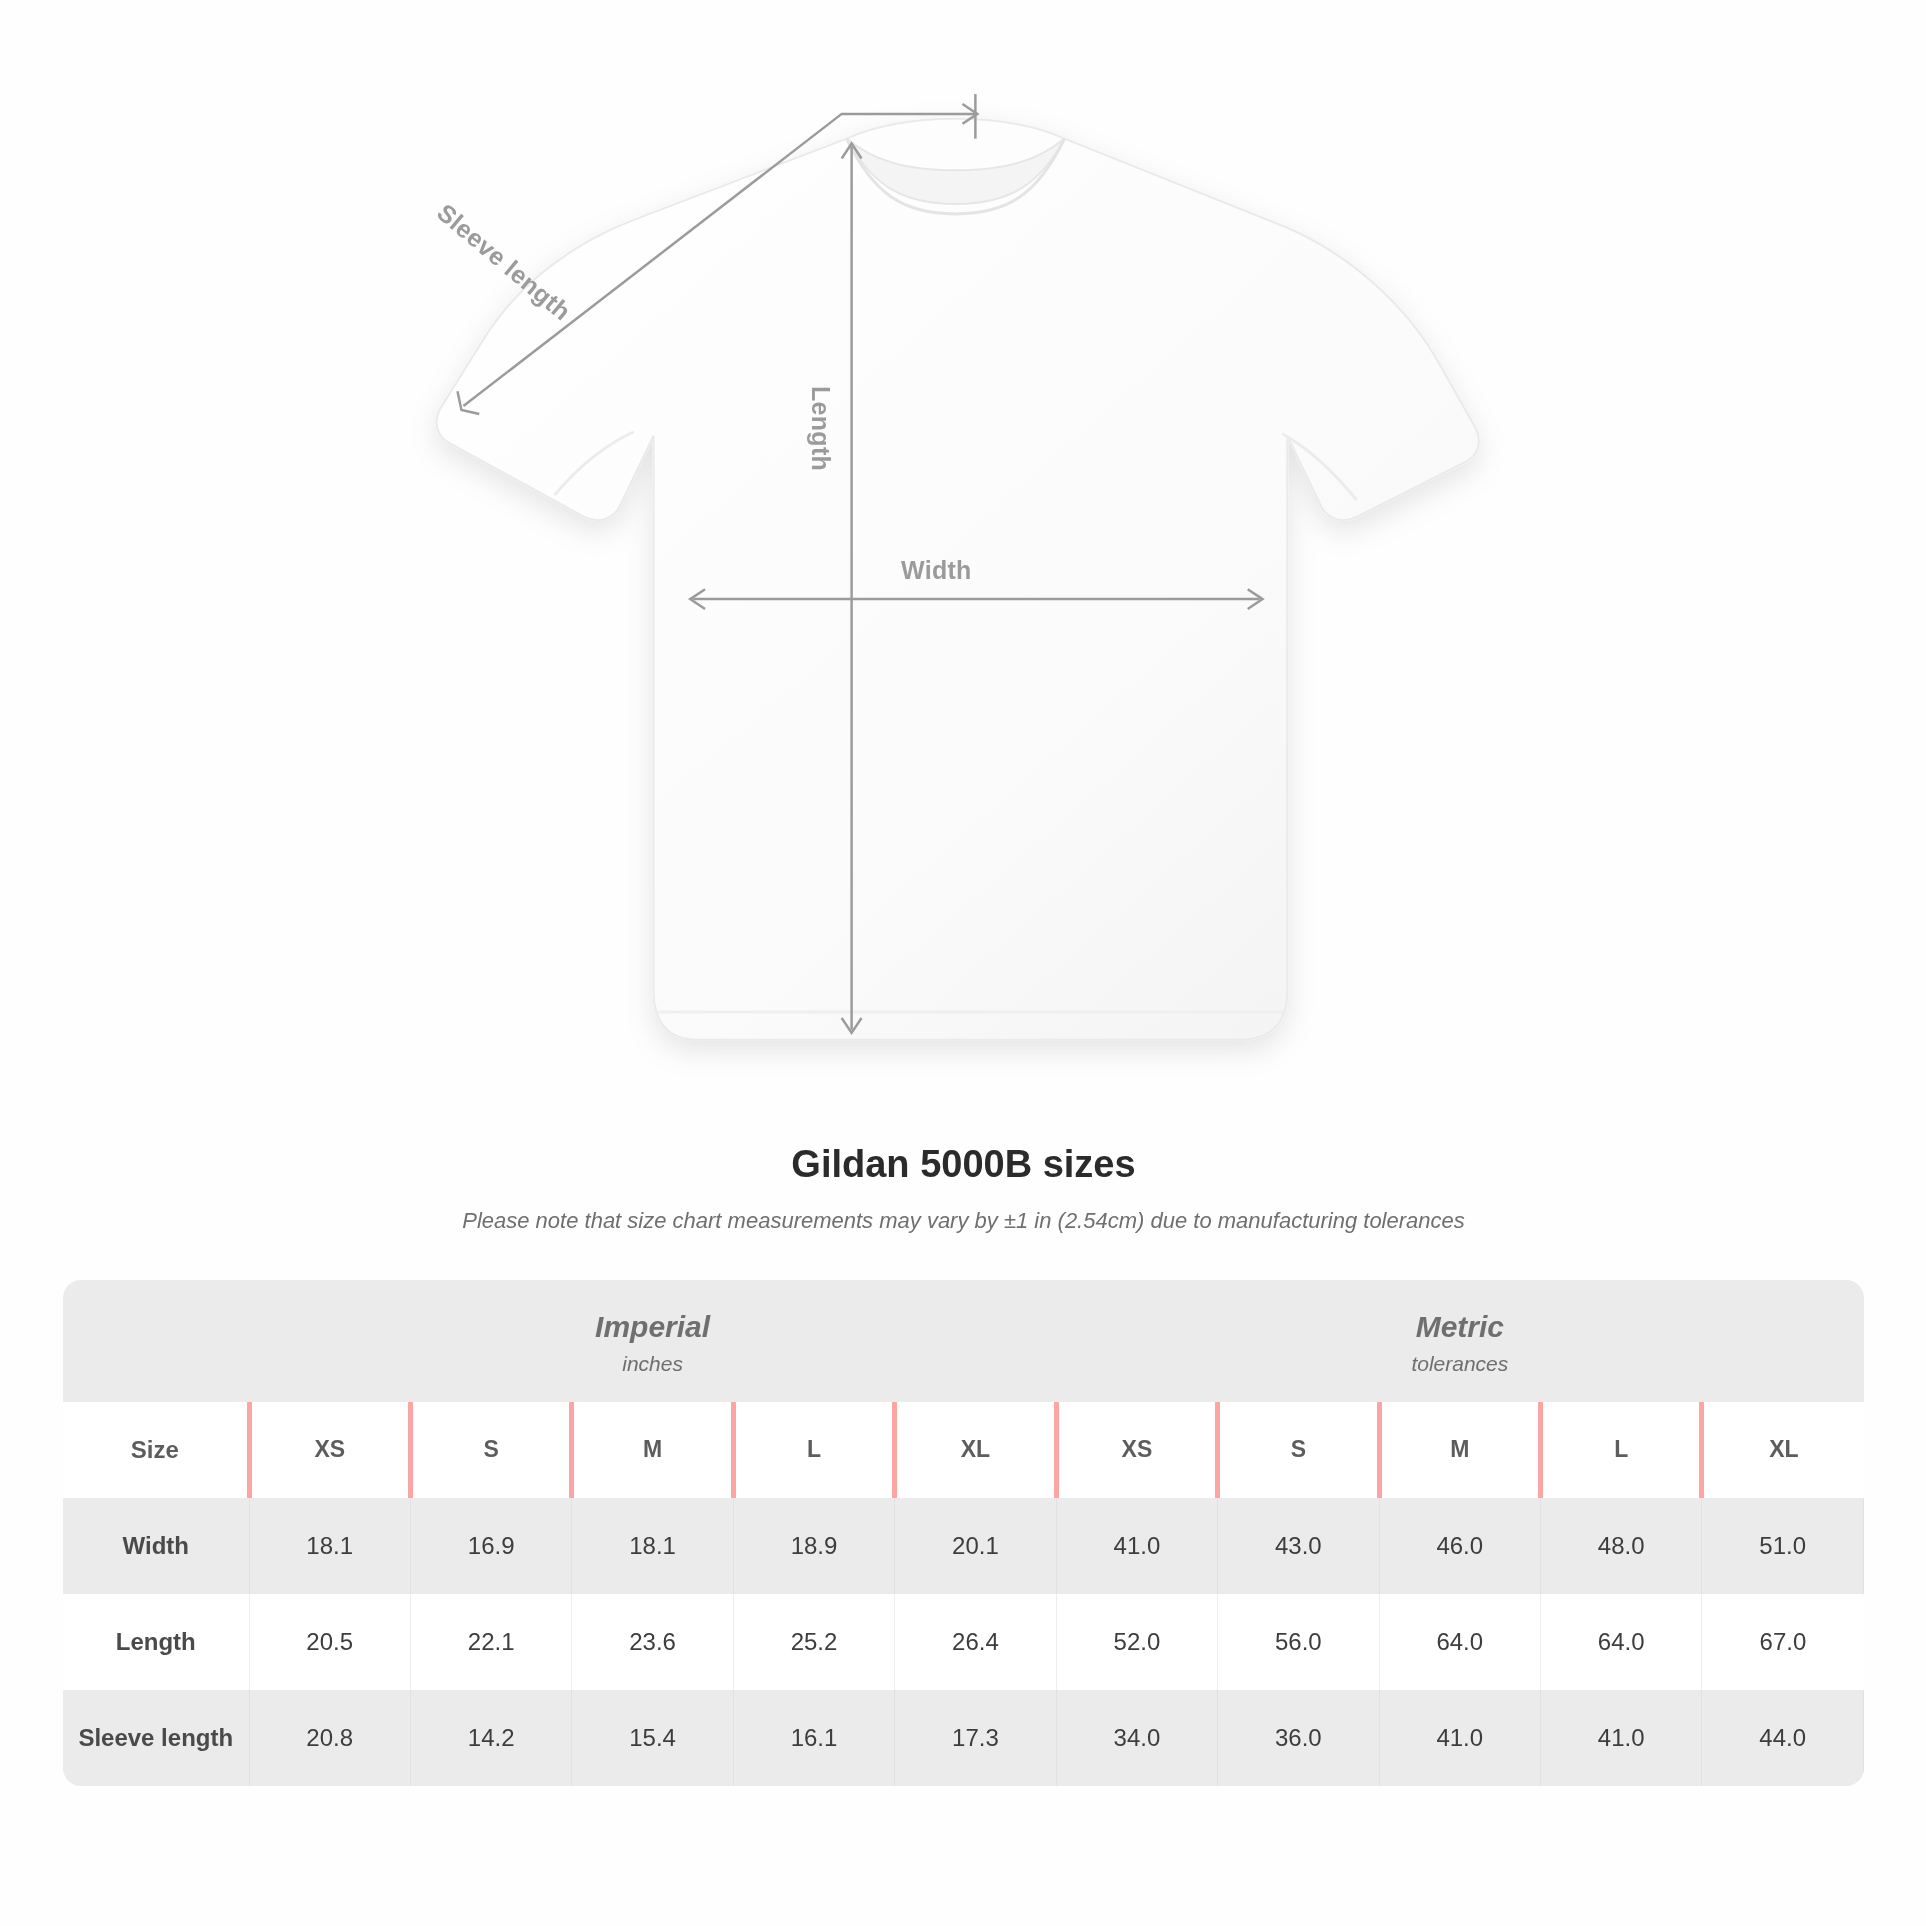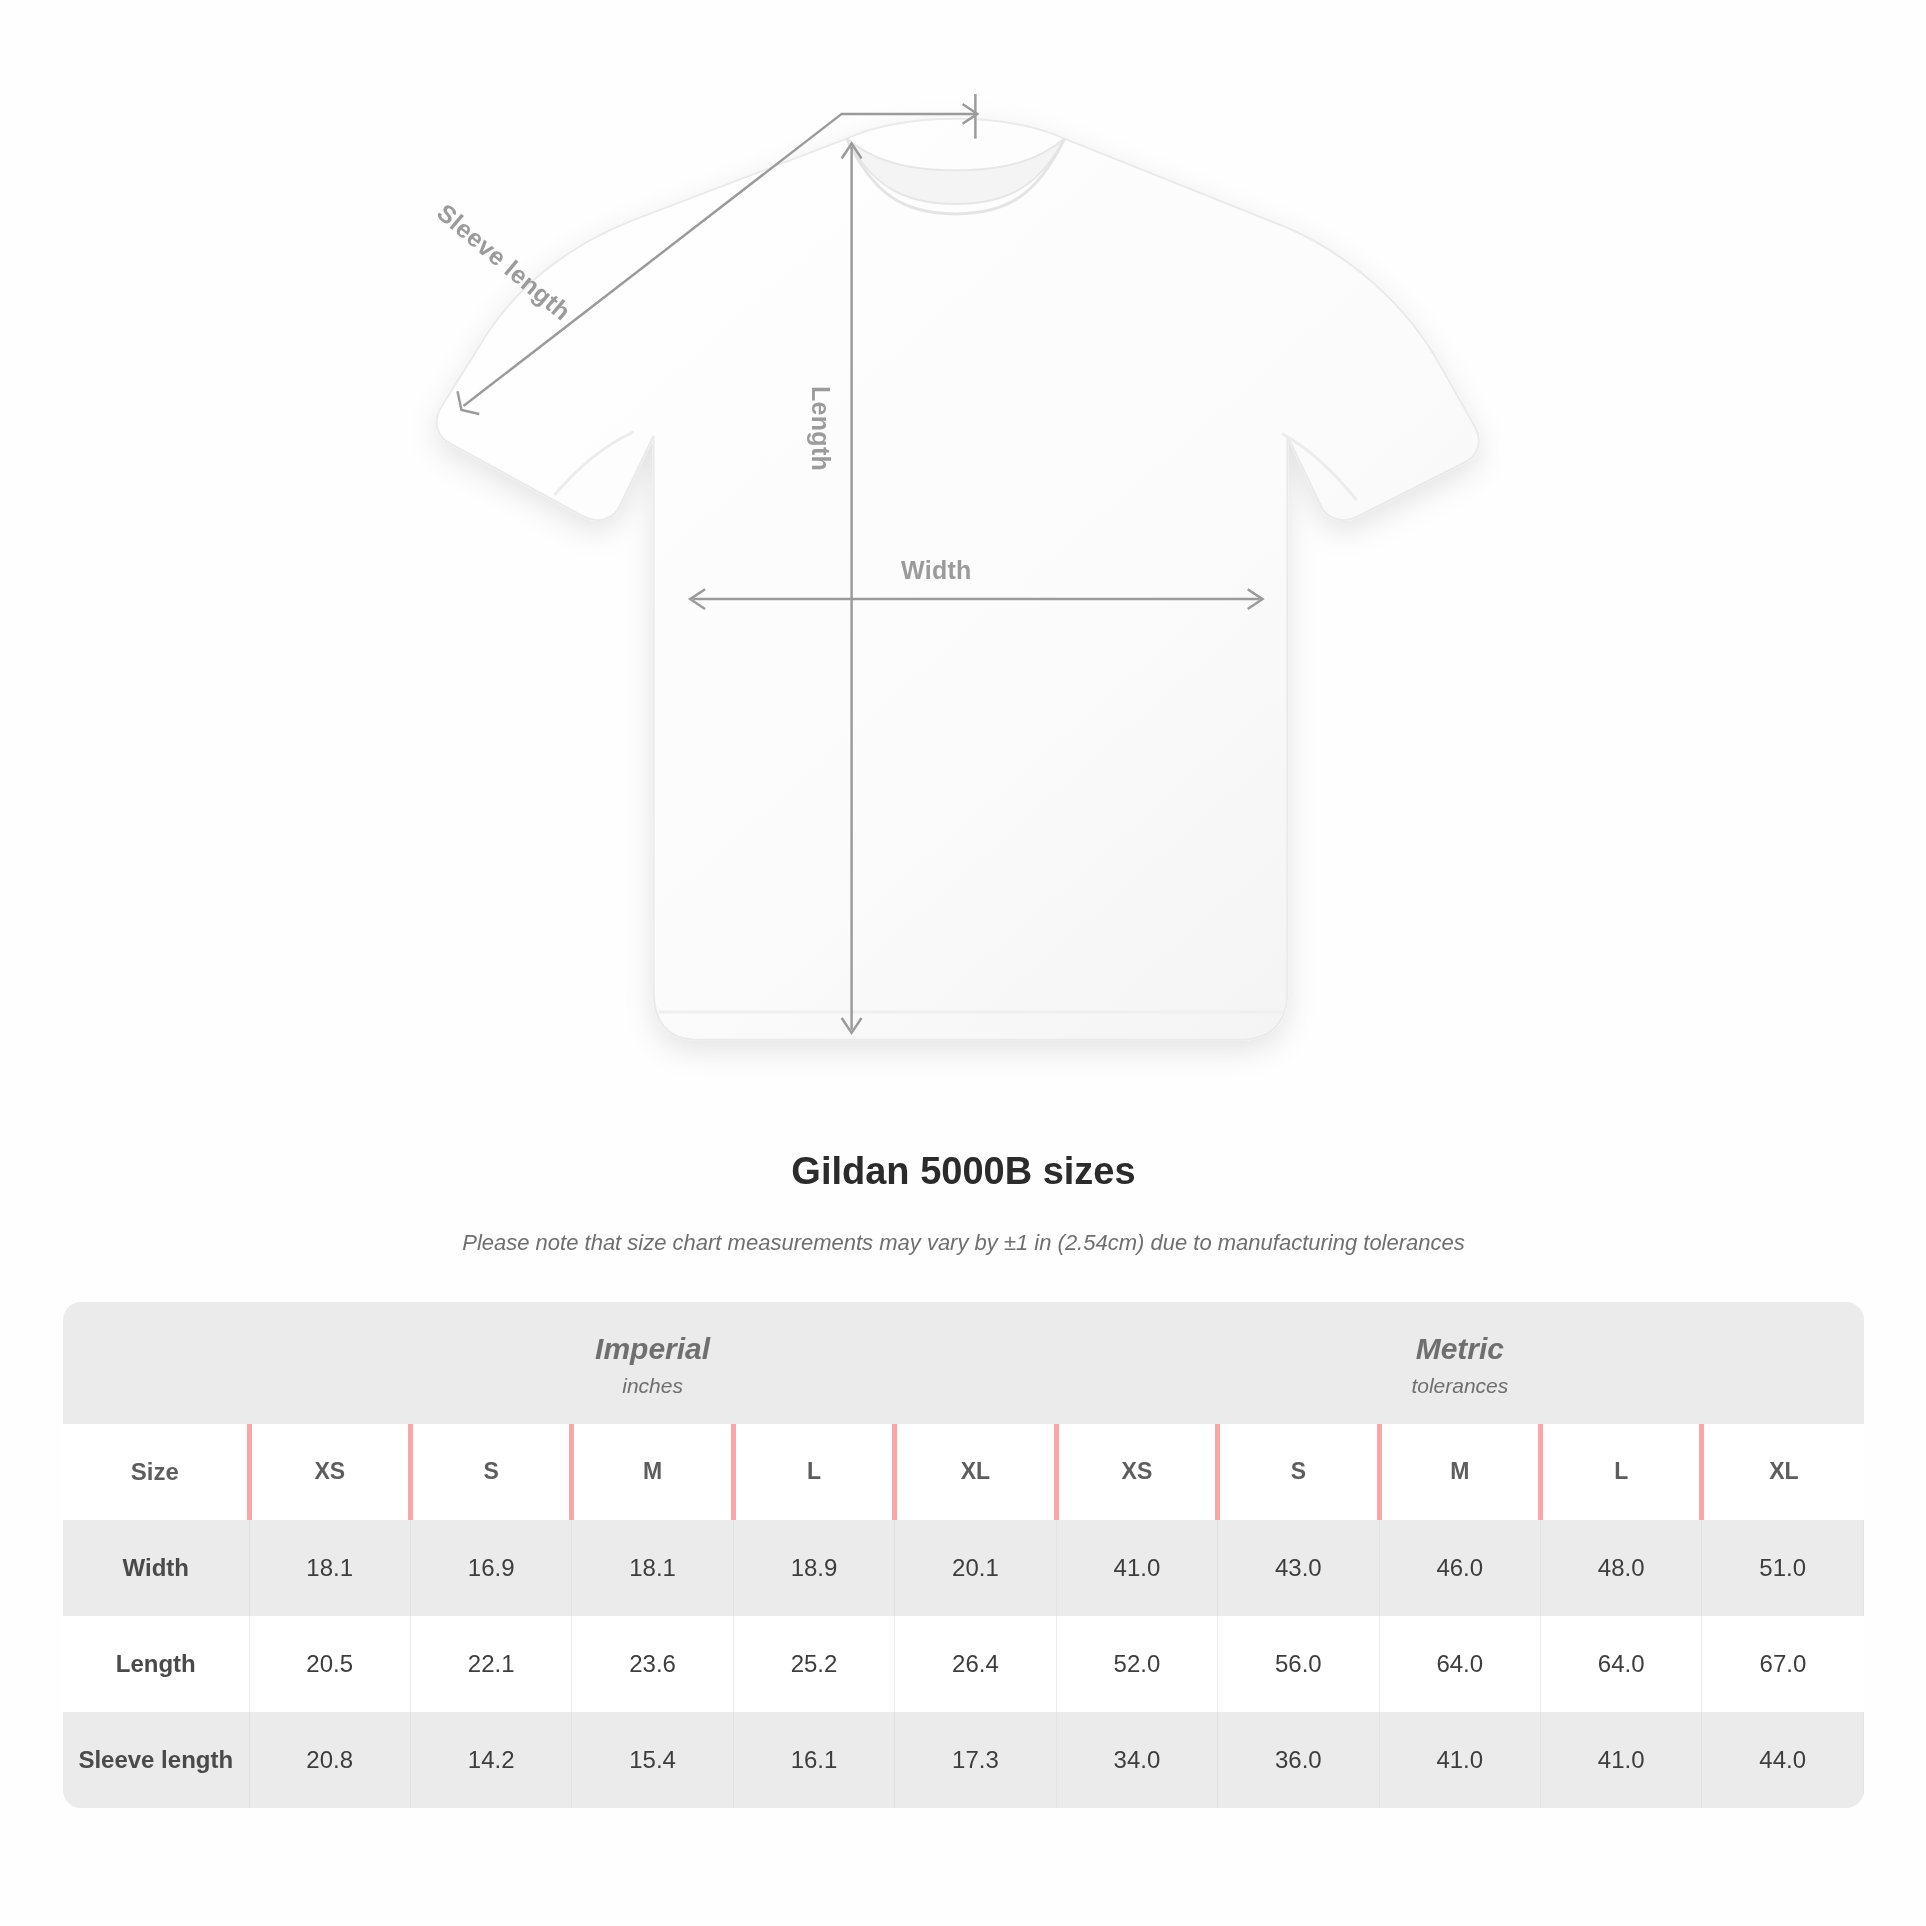--- a/index.html
+++ b/index.html
@@ -57,28 +57,28 @@
     transform: rotate(40deg);
     transform-origin: left top;
   }
 
   
   .chart-title {
     text-align: center;
     font-size: 38px;
     font-weight: bold;
     color: #2b2b2b;
-    margin-top: 31px;
+    margin-top: 24px;
   }
   .chart-note {
     text-align: center;
     font-size: 22px;
     font-style: italic;
     color: #6f6f6f;
-    margin-top: 37px;
+    margin-top: 22px;
   }
 
   
   .table-wrap {
     margin: 46px 63px 0 63px;
     border-radius: 18px;
     overflow: hidden;
   }
   table.size-table {
     width: 100%;

